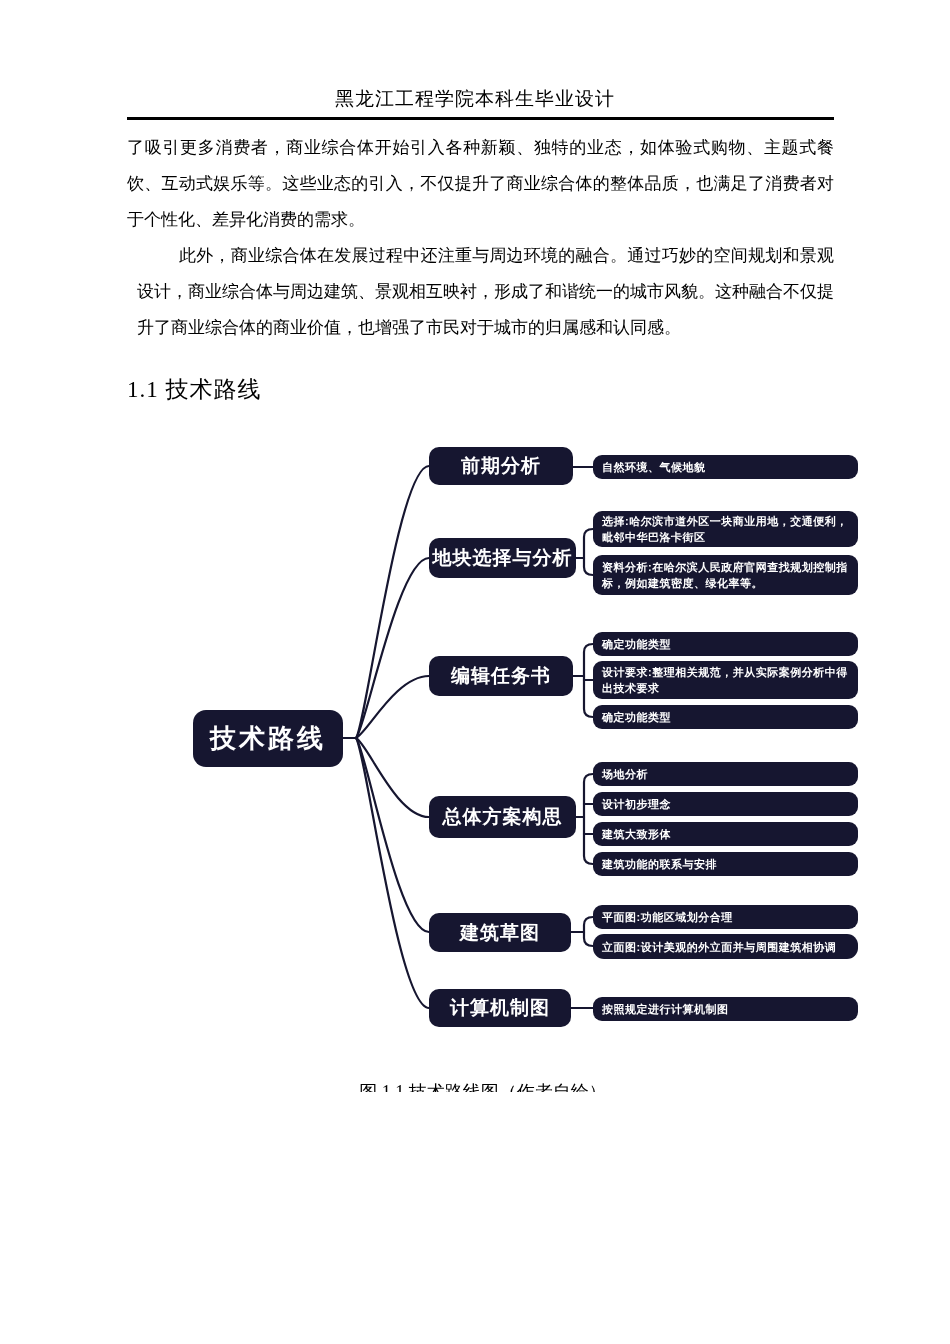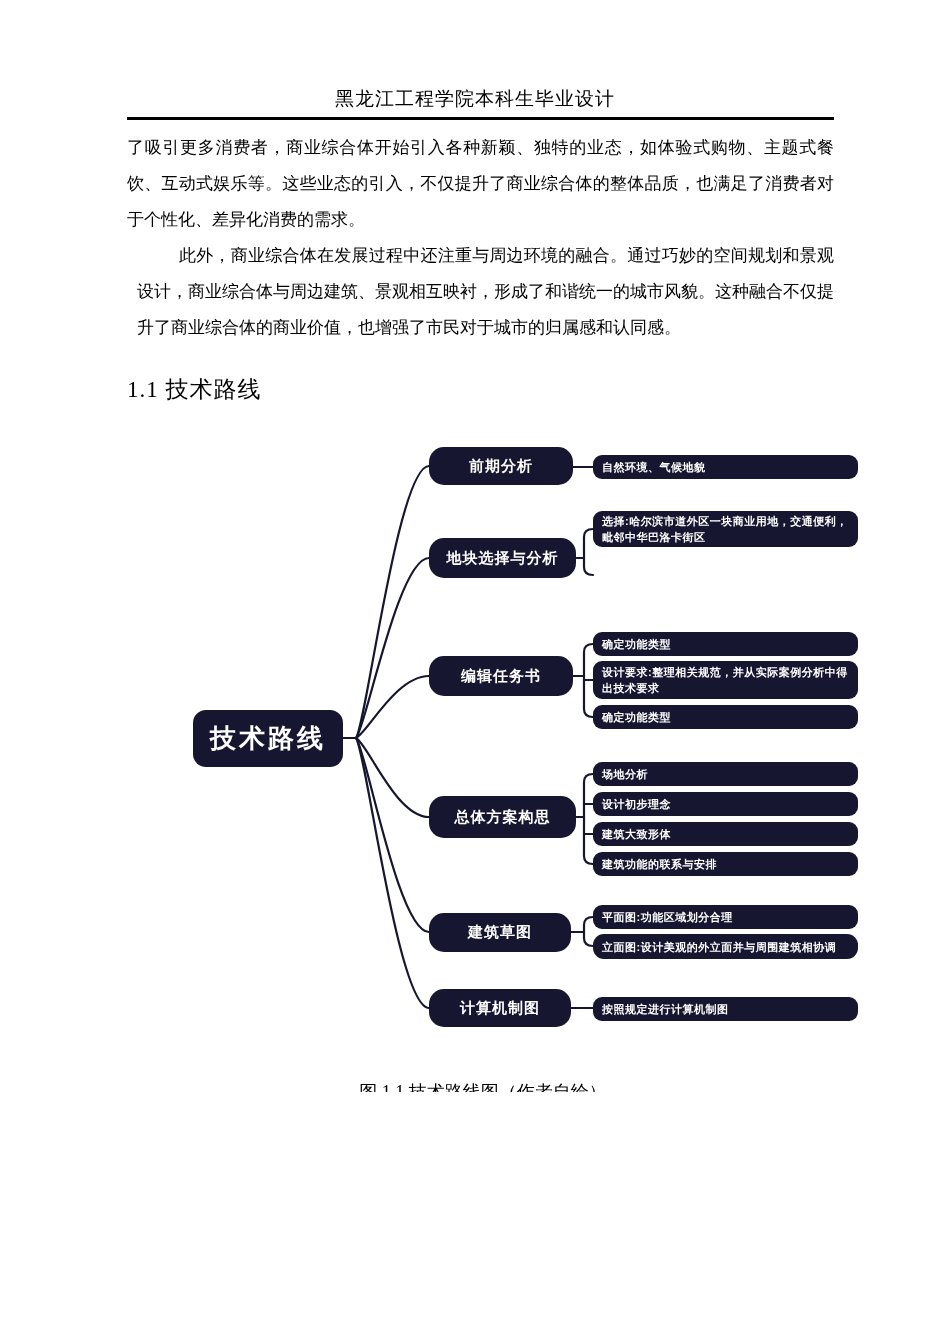--- a/index.html
+++ b/index.html
@@ -67,22 +67,22 @@
     align-items: center;
     box-sizing: border-box;
   }
   .node.root {
     border-radius: 13px;
     font-size: 26px;
     justify-content: center;
     letter-spacing: 3px;
   }
   .node.branch {
-    border-radius: 15px;
-    font-size: 15px;
+    border-radius: 10px;
+    font-size: 19px;
     justify-content: center;
     letter-spacing: 1px;
   }
   .node.leaf {
     border-radius: 9px;
     font-size: 11px;
     line-height: 16px;
     padding: 2px 9px;
     justify-content: flex-start;
     letter-spacing: 0.5px;
@@ -153,20 +153,21 @@
   <div class="node branch" style="left:429px;top:447px;width:144px;height:38px;">前期分析</div>
   <div class="node branch" style="left:429px;top:538px;width:147px;height:40px;">地块选择与分析</div>
   <div class="node branch" style="left:429px;top:656px;width:144px;height:40px;">编辑任务书</div>
   <div class="node branch" style="left:429px;top:796px;width:147px;height:42px;">总体方案构思</div>
   <div class="node branch" style="left:429px;top:913px;width:142px;height:39px;">建筑草图</div>
   <div class="node branch" style="left:429px;top:989px;width:142px;height:38px;">计算机制图</div>
 
   <div class="node leaf" style="left:593px;top:455px;width:265px;height:24px;">自然环境、气候地貌</div>
 
   <div class="node leaf" style="left:593px;top:511px;width:265px;height:36px;">选择:哈尔滨市道外区一块商业用地，交通便利，毗邻中华巴洛卡街区</div>
+  <div class="node leaf" style="left:593px;top:555px;width:265px;height:40px;">资料分析:在哈尔滨人民政府官网查找规划控制指标，例如建筑密度、绿化率等。</div>
 
   <div class="node leaf" style="left:593px;top:632px;width:265px;height:24px;">确定功能类型</div>
   <div class="node leaf" style="left:593px;top:661px;width:265px;height:38px;">设计要求:整理相关规范，并从实际案例分析中得出技术要求</div>
   <div class="node leaf" style="left:593px;top:705px;width:265px;height:24px;">确定功能类型</div>
 
   <div class="node leaf" style="left:593px;top:762px;width:265px;height:24px;">场地分析</div>
   <div class="node leaf" style="left:593px;top:792px;width:265px;height:24px;">设计初步理念</div>
   <div class="node leaf" style="left:593px;top:822px;width:265px;height:24px;">建筑大致形体</div>
   <div class="node leaf" style="left:593px;top:852px;width:265px;height:24px;">建筑功能的联系与安排</div>
 

